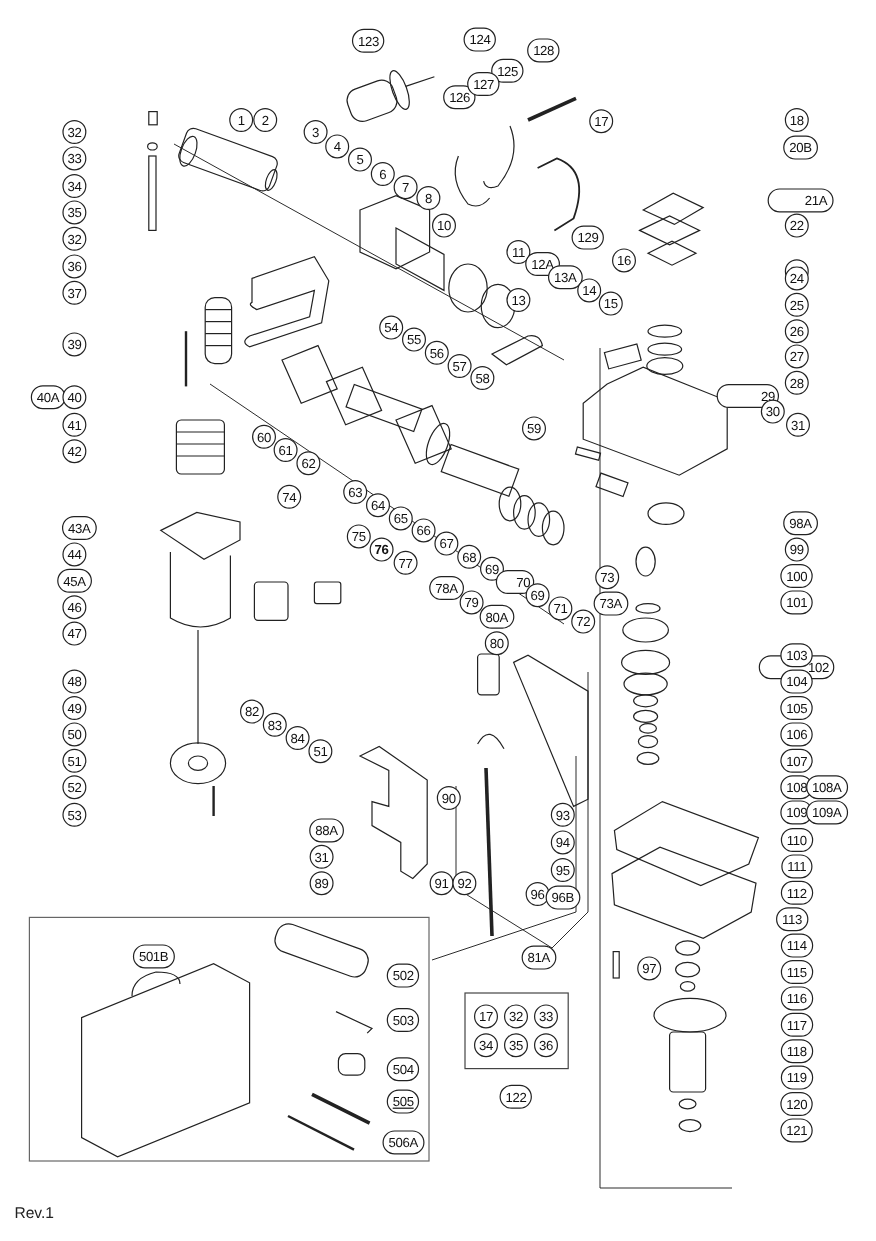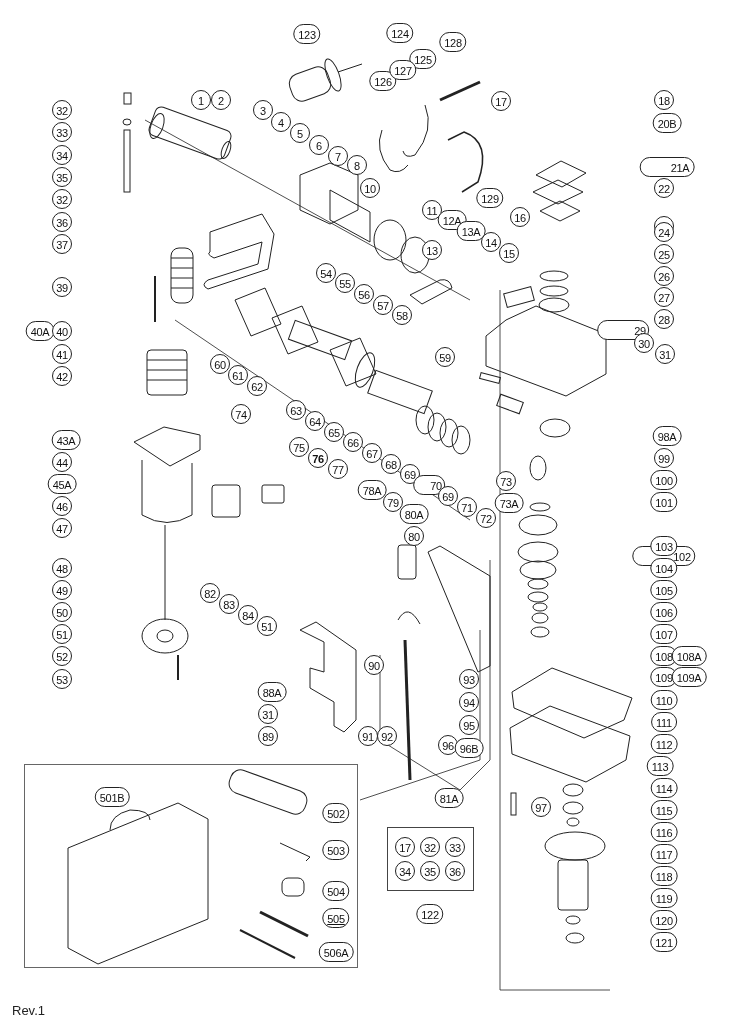--- a/index.html
+++ b/index.html
@@ -311,21 +311,21 @@
       <div class="callout wide" style="left: 307px; top: 34px;">123</div>
       <div class="callout wide" style="left: 400px; top: 33px;">124</div>
       <div class="callout wide" style="left: 423px; top: 59px;">125</div>
       <div class="callout wide" style="left: 383px; top: 81px;">126</div>
       <div class="callout wide" style="left: 403px; top: 70px;">127</div>
       <div class="callout wide" style="left: 453px; top: 42px;">128</div>
       <div class="callout wide" style="left: 490px; top: 198px;">129</div>
       <div class="callout" style="left: 268px; top: 714px;">31</div>
     </div>
   <div id="acc-callouts">
-      <div class="callout wide" style="left: 112px; top: 797px;">501B</div>
+      <div class="callout wide" style="left: 128px; top: 797px;">501B</div>
       <div class="callout wide" style="left: 336px; top: 813px;">502</div>
       <div class="callout wide" style="left: 336px; top: 850px;">503</div>
       <div class="callout wide" style="left: 336px; top: 891px;">504</div>
       <div class="callout wide" style="left: 336px; top: 918px; text-decoration: underline;">505</div>
       <div class="callout wide" style="left: 336px; top: 952px;">506A</div>
     </div>
   <div id="kit-callouts">
       <div class="callout" style="left: 405px; top: 847px;">17</div>
       <div class="callout" style="left: 430px; top: 847px;">32</div>
       <div class="callout" style="left: 455px; top: 847px;">33</div>

